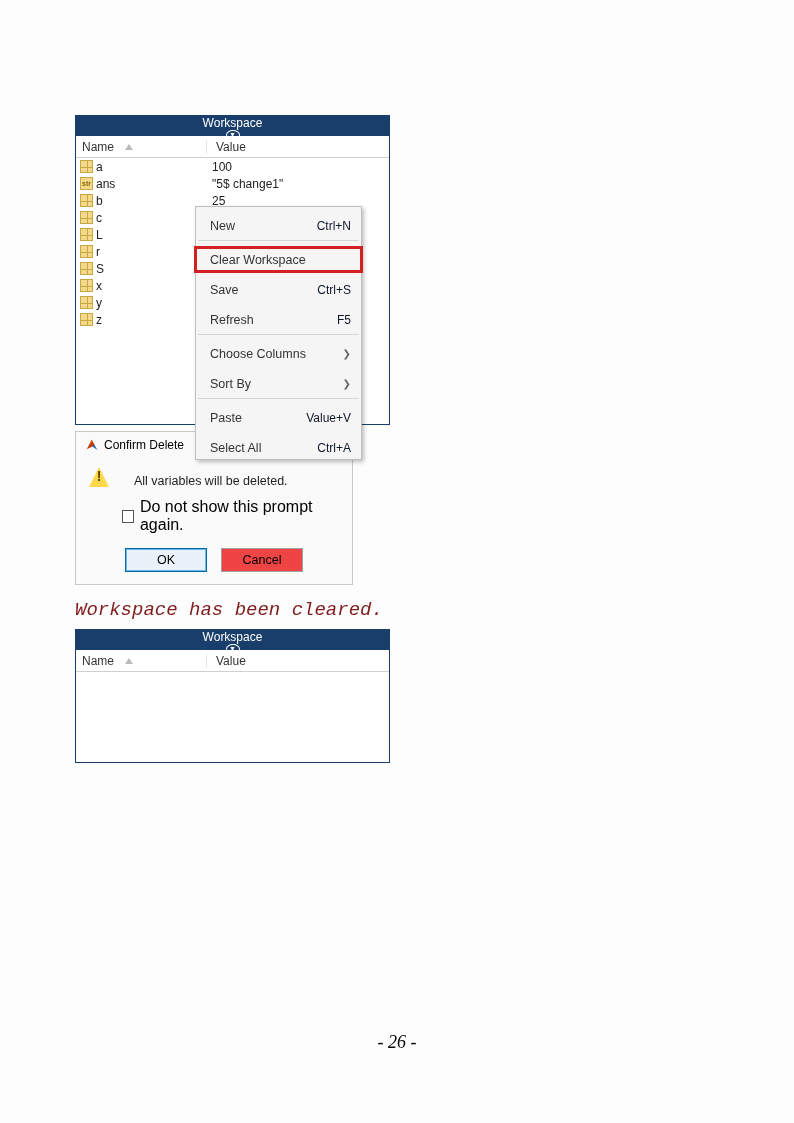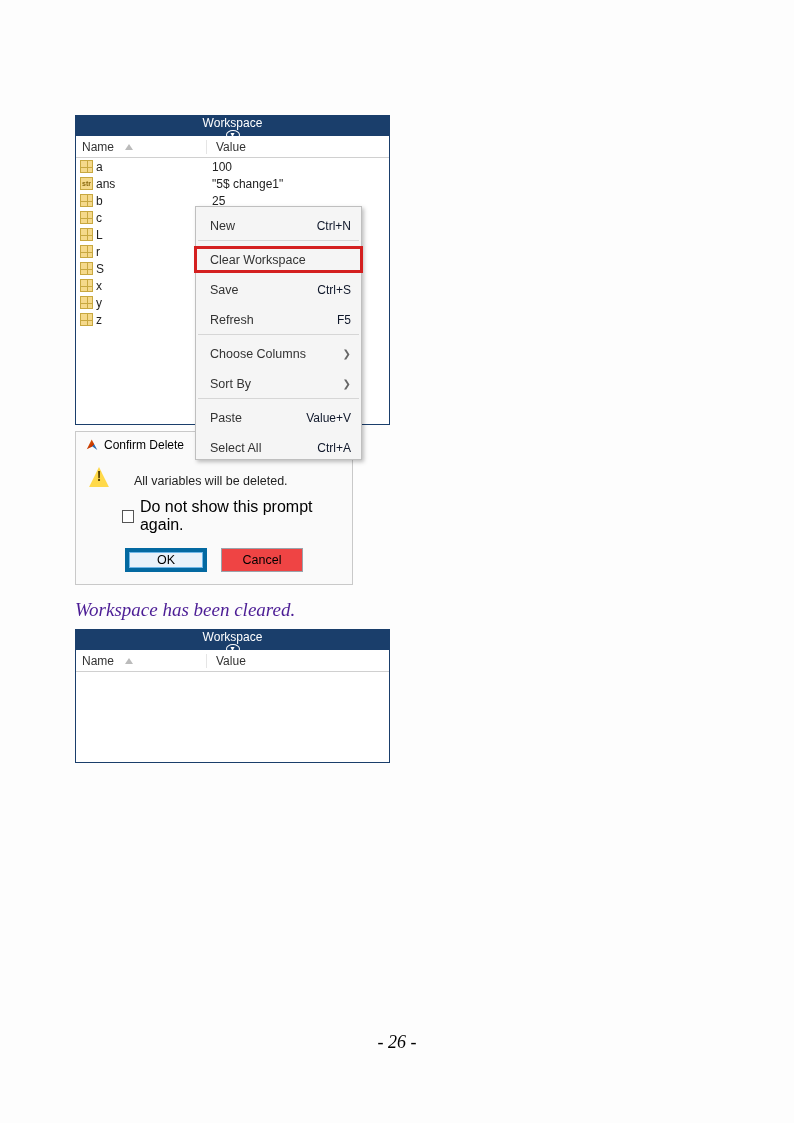--- a/index.html
+++ b/index.html
@@ -149,27 +149,27 @@
   .chk-row { display:flex; align-items:center; gap:6px; margin-top:10px; margin-left:34px;}
   .chk { width:13px; height:13px; border:1px solid #555; background:#fff; }
   .dlg-buttons { display:flex; gap:14px; justify-content:center; margin-top:14px;}
   .btn {
     width: 82px; height:24px;
     display:flex; align-items:center; justify-content:center;
     border:1px solid #9aa3ab;
     background:#ef4444;
     font-size:12.5px;
   }
-  .btn.primary { border:4px solid #0369a1; box-shadow: inset 0 0 0 1px #6fb7e8; background:#e9f2fa;}
+  .btn.primary { border:1px solid #0369a1; box-shadow: inset 0 0 0 1px #6fb7e8; background:#e9f2fa;}
 
   .caption {
-    font-family: Liberation Serif, serif;
+    font-family: Liberation Mono, monospace;
     font-style: italic;
     font-size: 19px;
-    color: #4c1d95;
+    color: #7f1d1d;
     margin-top: 14px;
   }
 
   .panel2-wrap { margin-top:8px; }
   .panel2-body { height: 90px; background:#fff; }
 
   .page-number {
     position:absolute;
     width:100%;
     bottom: 70px;

